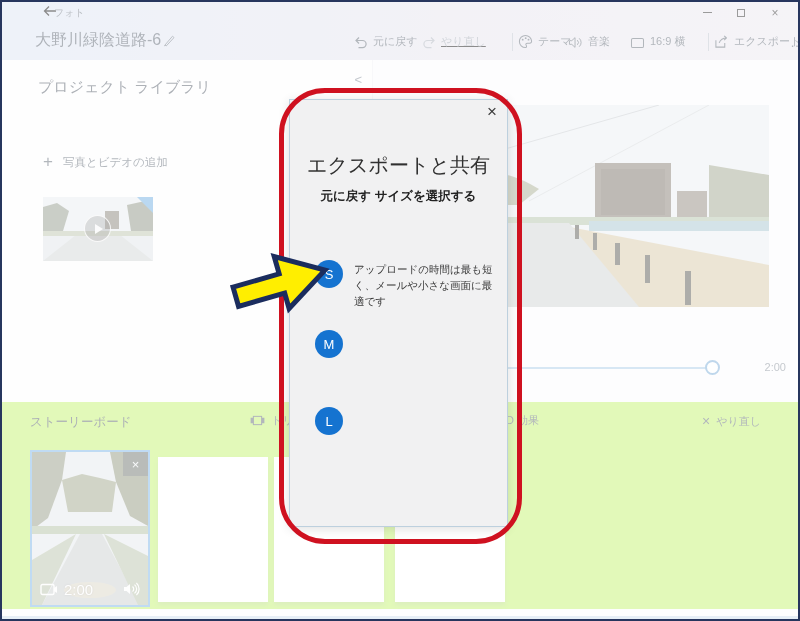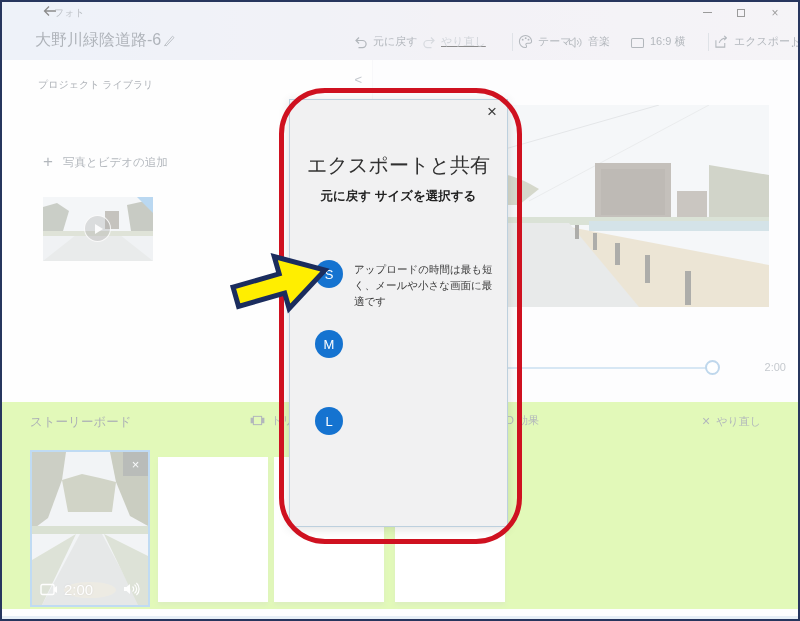--- a/index.html
+++ b/index.html
@@ -22,21 +22,21 @@
   .proj-title{position:absolute;left:33px;top:7px;font-size:16px;color:#4d5765;}
   .pencil-icon{position:absolute;left:160px;top:10px;}
   .tb-group{position:absolute;top:0;height:37px;display:flex;align-items:center;}
   .tb-item{display:flex;align-items:flex-end;gap:5px;font-size:11px;color:#555f6b;white-space:nowrap;}
   .tb-item.disabled{color:#9aa2ad;}
   .tb-sep{width:1px;height:18px;background:#b9bfca;margin:0 10px;}
   .icon{display:inline-block;}
 
   
   .lib-panel{position:absolute;left:8px;top:58px;width:362px;height:342px;background:#fcfcfd;z-index:1;}
-  .lib-header{position:absolute;left:28px;top:18px;font-size:10px;color:#49525e;}
+  .lib-header{position:absolute;left:28px;top:18px;font-size:15px;color:#49525e;}
   .collapse-btn{position:absolute;right:10px;top:12px;font-size:13px;color:#7b8violet490;color:#7b8490;}
   .add-btn{position:absolute;left:33px;top:92px;display:flex;align-items:center;gap:10px;font-size:11.5px;color:#555f6b;}
   .add-plus{font-size:17px;font-weight:300;color:#555f6b;}
   .lib-thumb{position:absolute;left:33px;top:137px;width:110px;height:64px;overflow:hidden;}
   .lib-thumb svg{display:block;}
   .play-badge{position:absolute;left:41px;top:18px;width:27px;height:27px;border-radius:50%;
               background:rgba(70,70,70,.35);border:1.5px solid rgba(255,255,255,.85);
               display:flex;align-items:center;justify-content:center;}
   .play-tri{width:0;height:0;border-left:8px solid rgba(255,255,255,.9);border-top:5px solid transparent;border-bottom:5px solid transparent;margin-left:2px;}
   .fold-corner{position:absolute;right:0;top:0;width:0;height:0;border-left:16px solid transparent;border-top:16px solid #66a9e0;}

